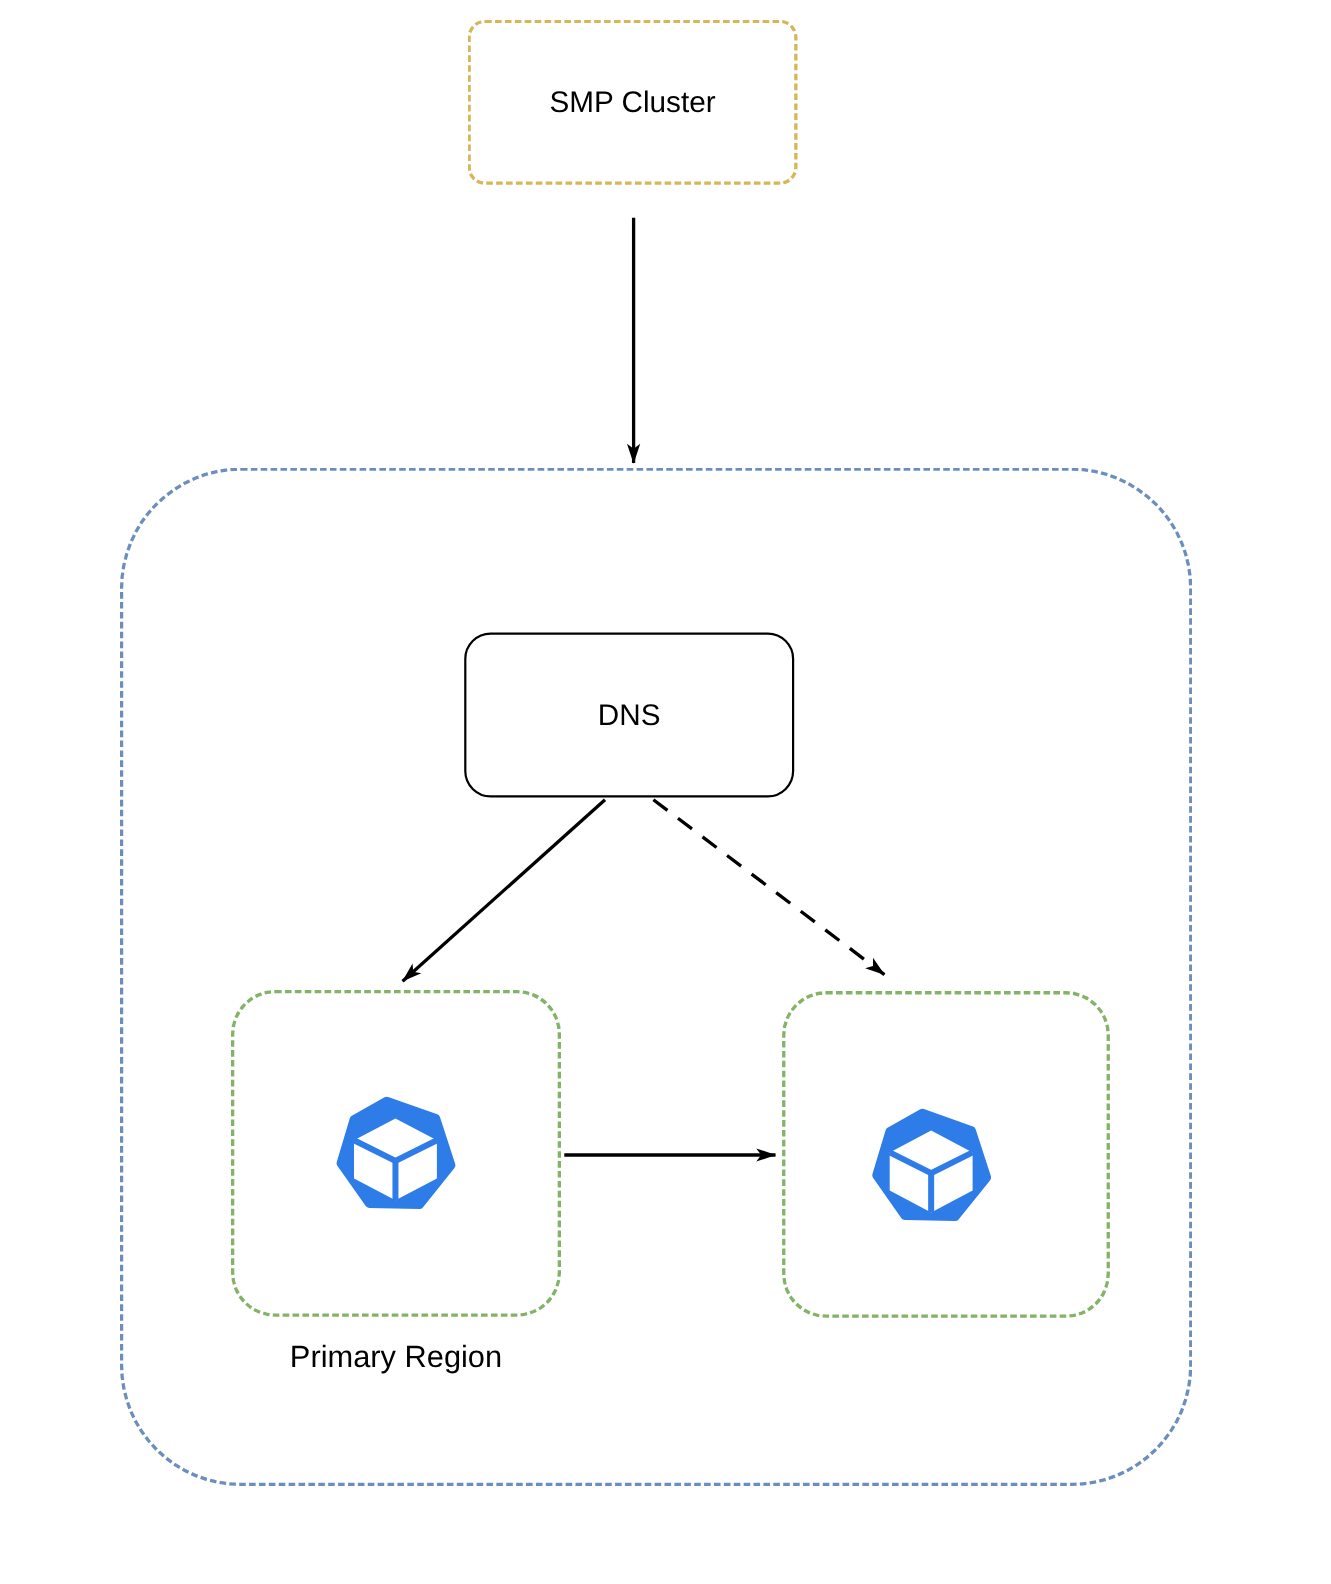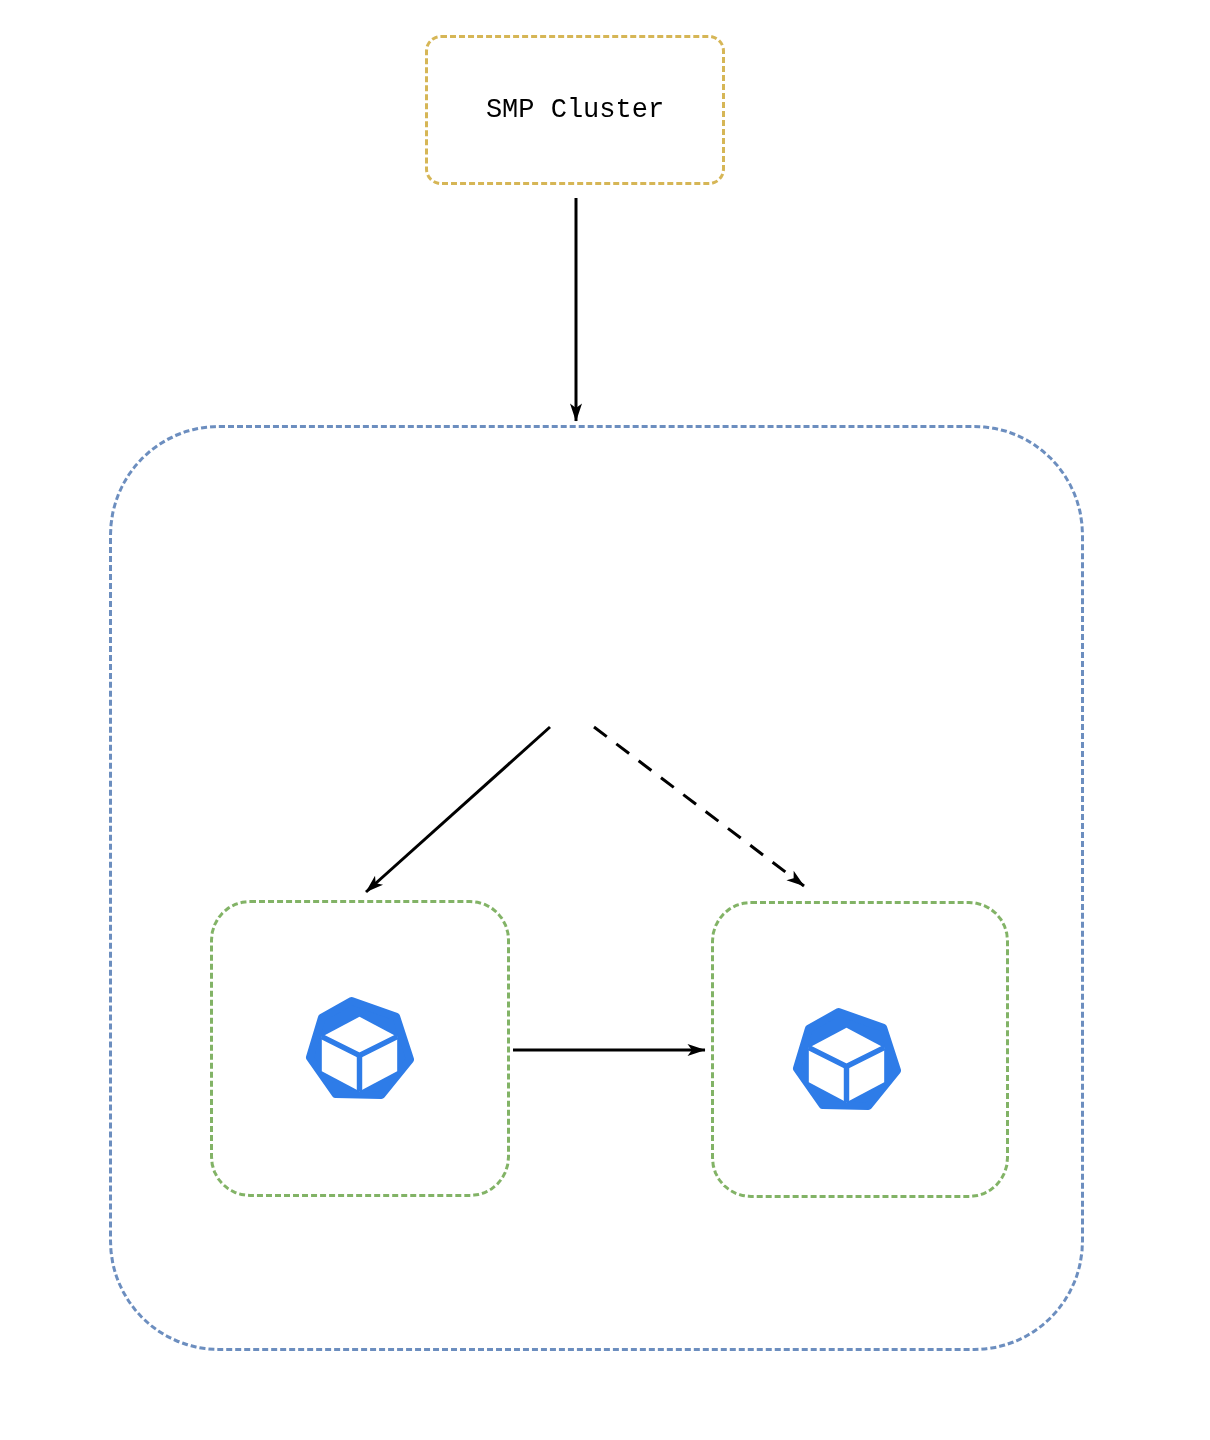--- a/index.html
+++ b/index.html
@@ -4,21 +4,21 @@
 <style>
   html,body{margin:0;padding:0;background:#ffffff;}
   .canvas{
     position:relative;width:1210px;height:1440px;overflow:hidden;
     font-family:"Liberation Sans",sans-serif;color:#000;background:#fff;
   }
   .node{
     position:absolute;display:flex;align-items:center;justify-content:center;
     box-sizing:border-box;background:#fff;font-size:27px;line-height:1.2;text-align:center;
   }
-  #smp-box{left:425px;top:35px;width:300px;height:150px;border:3px dashed #D6B656;border-radius:16px;font-family:Liberation Mono, monospace;}
+  #smp-box{left:425px;top:18px;width:300px;height:150px;border:3px dashed #D6B656;border-radius:16px;}
   #outer-box{
     position:absolute;left:109px;top:425px;width:975px;height:926px;box-sizing:border-box;
     border:3px dashed #6C8EBF;border-radius:110px;background:transparent;
   }
   #dns-box{left:422px;top:575px;width:300px;height:150px;border:2px solid #000;border-radius:24px;}
   .region{
     position:absolute;box-sizing:border-box;background:#fff;
     border:3px dashed #82B366;border-radius:40px;
   }
   #primary-box{left:210px;top:900px;width:300px;height:297px;}
@@ -47,25 +47,29 @@
       </symbol>
     </defs>
   </svg>
 
   <div class="node" id="smp-box">
     <span>SMP Cluster</span>
   </div>
 
   <div id="outer-box"></div>
 
+  <div class="node" id="dns-box">
+    <span>DNS</span>
+  </div>
 
   <div class="region" id="primary-box"></div>
   <svg class="cluster-icon" id="primary-icon" viewBox="0 0 120 120">
     <use href="#cube-heptagon"></use>
   </svg>
+  <div class="region-label" id="primary-label">Primary Region</div>
 
   <div class="region" id="secondary-box"></div>
   <svg class="cluster-icon" id="secondary-icon" viewBox="0 0 120 120">
     <use href="#cube-heptagon"></use>
   </svg>
 
   <svg class="arrows" width="1210" height="1440" viewBox="0 0 1210 1440">
     <defs>
       <marker id="ah" viewBox="0 0 20 14" refX="18.5" refY="7" markerWidth="20" markerHeight="14" orient="auto" markerUnits="userSpaceOnUse">
         <path d="M1,1 L19,7 L1,13 L5.5,7 Z" fill="#000000"></path>

